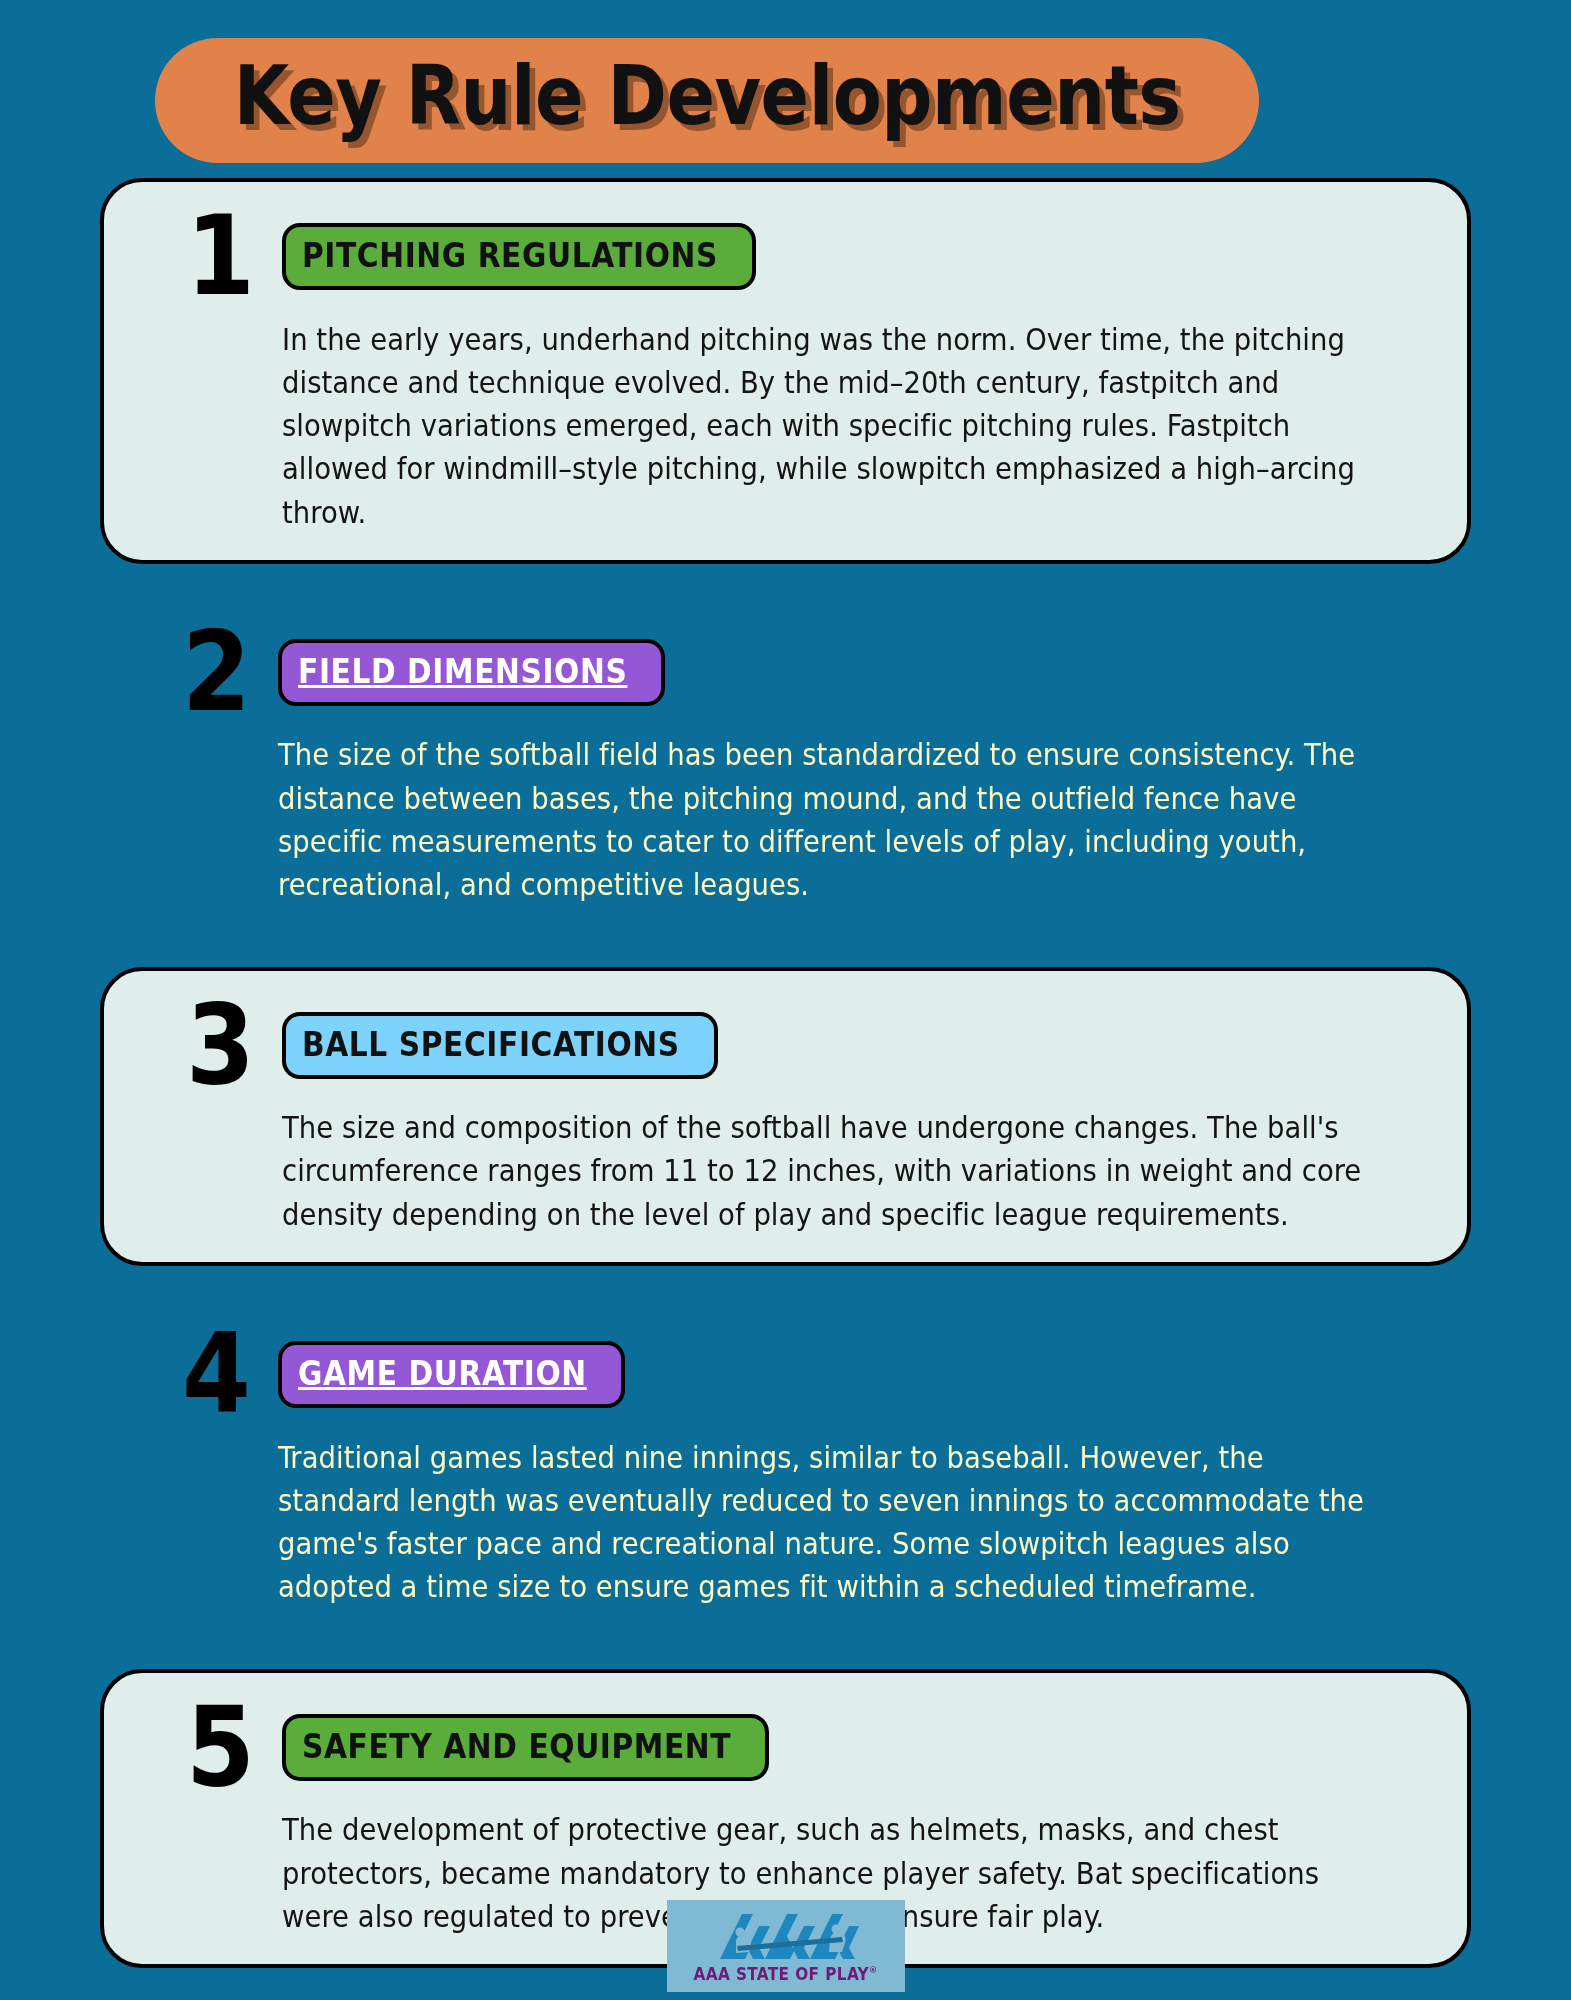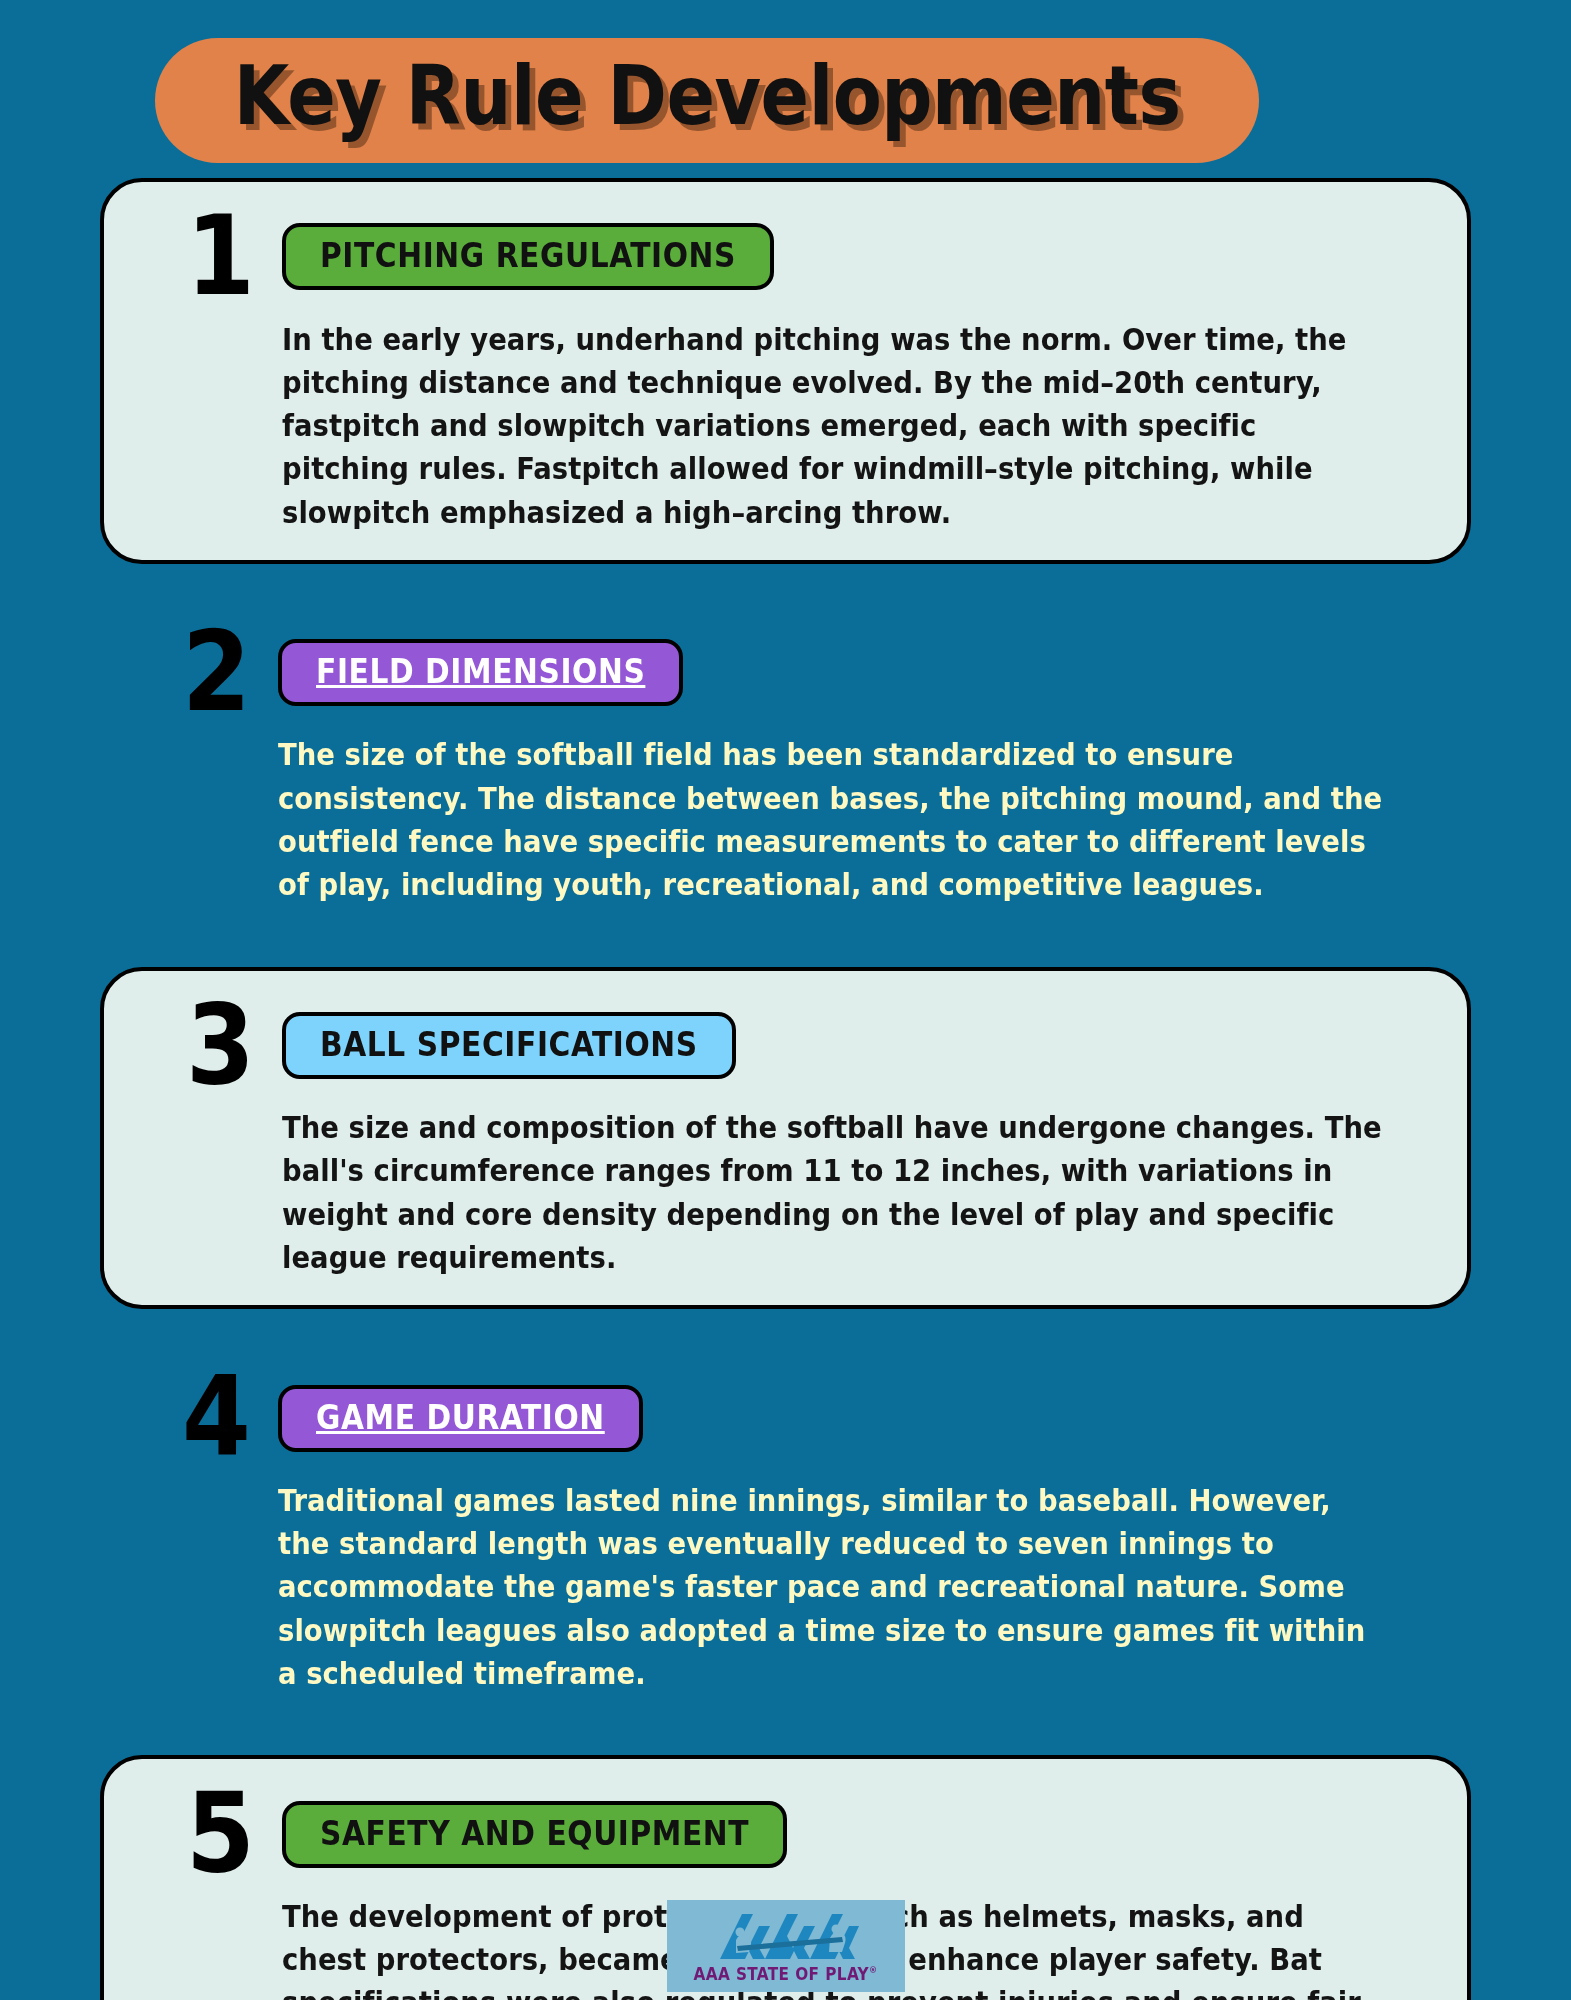--- a/index.html
+++ b/index.html
@@ -86,21 +86,21 @@
     line-height: 0.85;
     color: #000000;
     width: 96px;
     flex: none;
     text-align: left;
     letter-spacing: -3px;
   }
   .pill {
     border: 4px solid #000000;
     border-radius: 18px;
-    padding: 12px 34px 14px 34px;
+    padding: 12px 34px 14px 16px;
     min-height: 44px;
     display: flex;
     align-items: center;
     justify-content: center;
     box-sizing: border-box;
   }
   .pill-text {
     font-family: "Liberation Sans Narrow", "DejaVu Sans Condensed", "Liberation Sans", sans-serif;
     font-weight: bold;
     font-size: 33px;
@@ -110,21 +110,21 @@
   }
   .pill.green  { background: #5aac3b; }
   .pill.purple { background: #9457d6; }
   .pill.orange { background: #7dd3fc; }
   .pill.green  .pill-text,
   .pill.orange .pill-text { color: #111111; }
   .pill.purple .pill-text { color: #ffffff; text-decoration: underline; }
 
   .body-text {
     font-family: "Liberation Sans Narrow", "DejaVu Sans Condensed", "Liberation Sans", sans-serif;
-    font-weight: bold;
+    font-weight: normal;
     font-size: 30.5px;
     line-height: 1.42;
     letter-spacing: 0.05px;
     margin: 14px 80px 0 178px;
   }
   .body-text.dark  { color: #141414; }
   .body-text.light { color: #fef9c3; }
 
   
   .footer {

